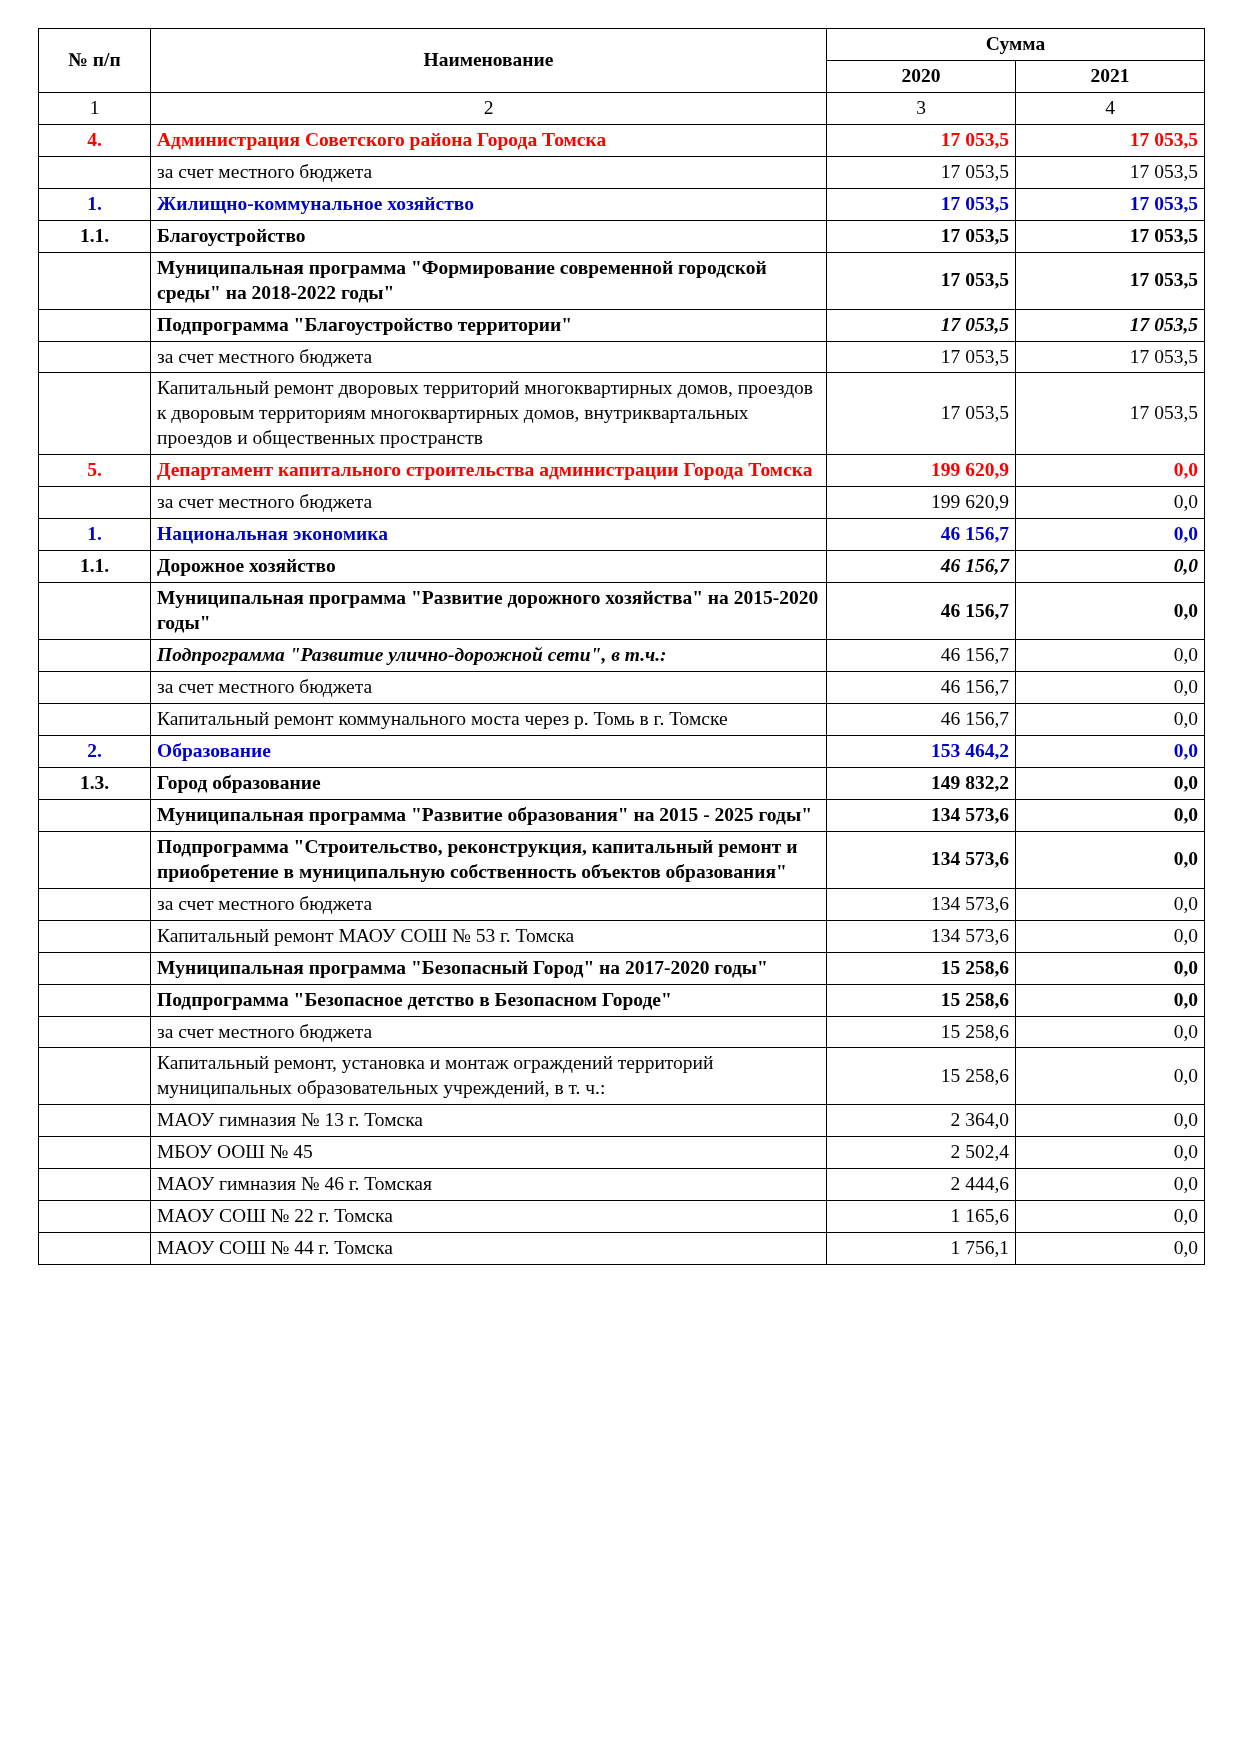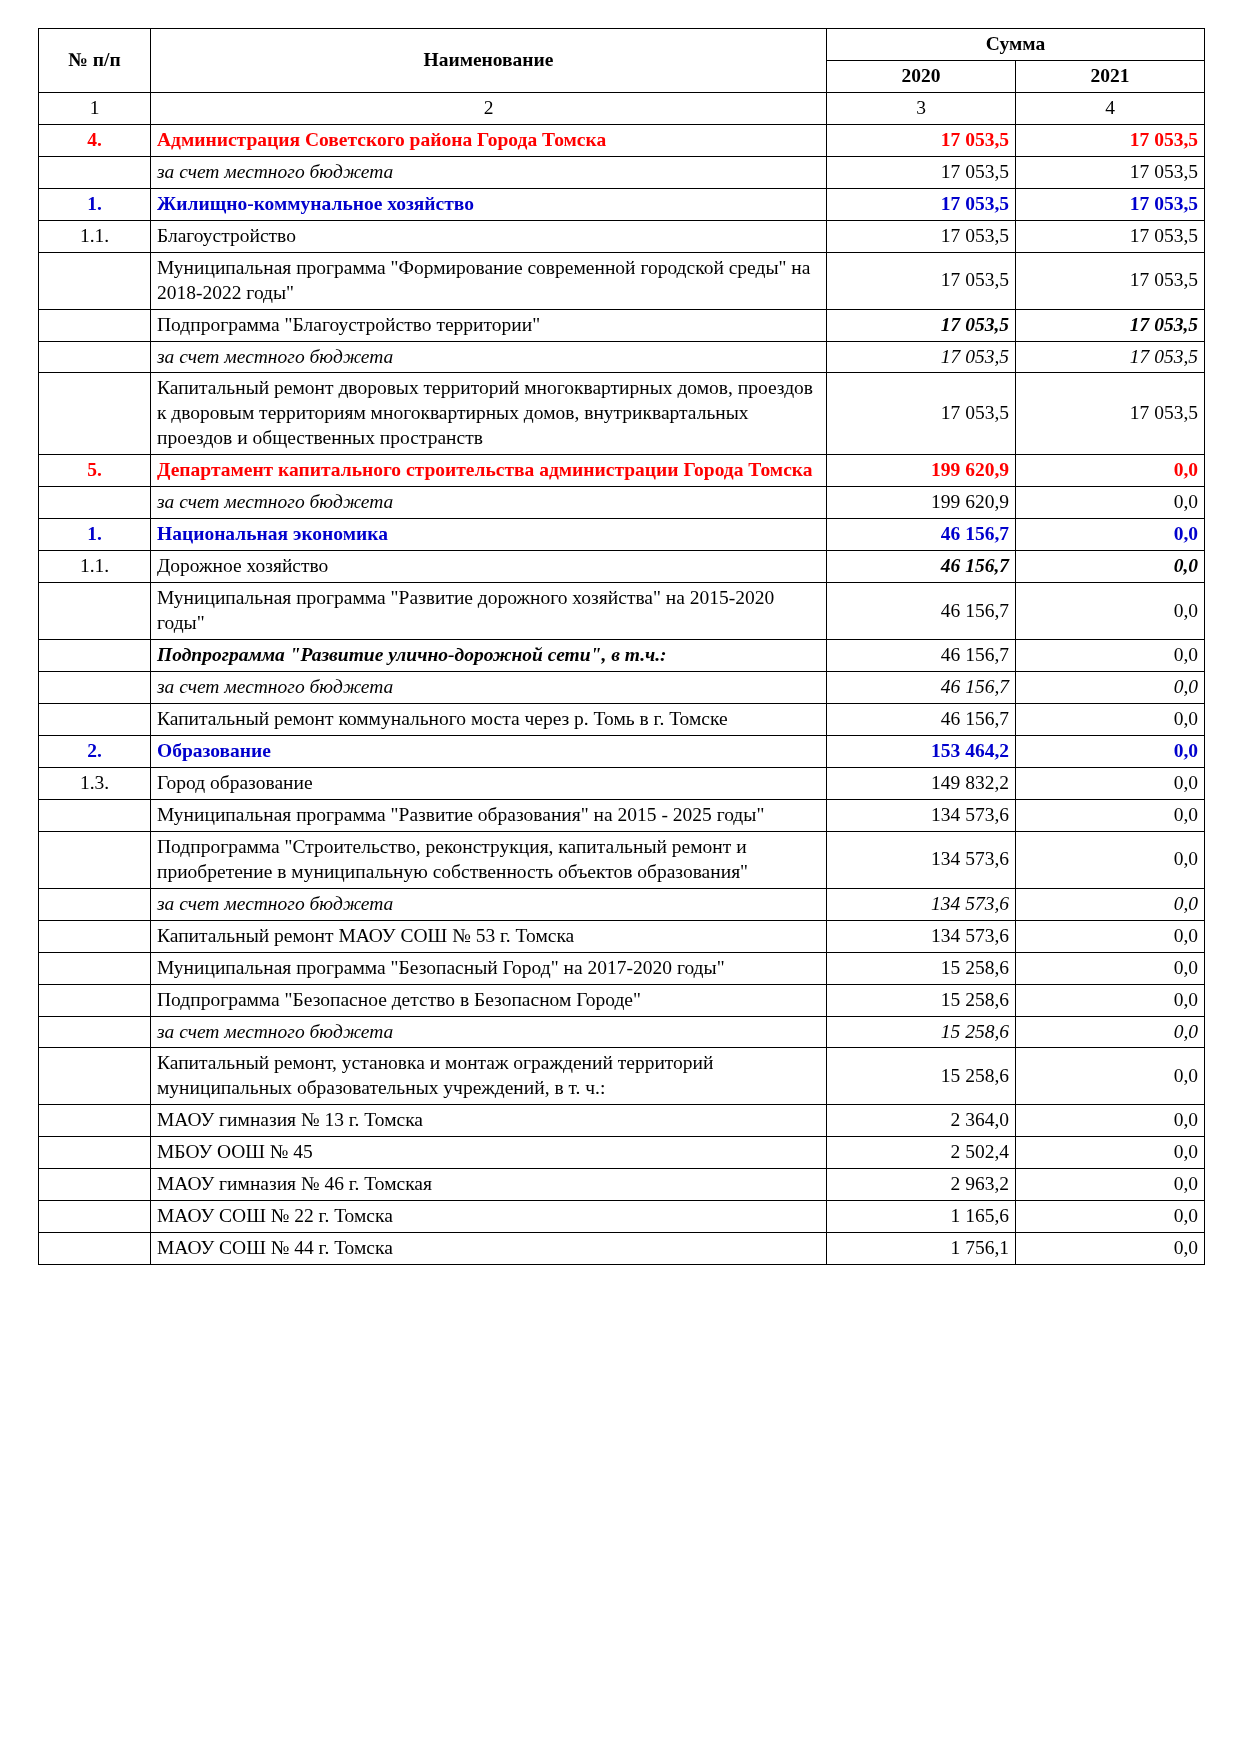--- a/index.html
+++ b/index.html
@@ -43,22 +43,22 @@
     padding: 10px 4px;
   }
   .colnum {
     text-align: center;
     font-size: 19px;
     padding: 1px 4px;
   }
   .c-num-cell { text-align: center; }
   .c-val { text-align: right; white-space: nowrap; }
 
-  .b { font-weight: normal; }
-  .i { font-style: italic; }
+  .b { font-weight: bold; }
+  .i { }
   .bi { font-weight: bold; font-style: italic; }
 
   .red  { color: #ff0000; font-weight: bold; }
   .blue { color: #0000cd; font-weight: bold; }
 
   .tall td { padding-top: 9px; padding-bottom: 9px; }
   .tall2 td { padding-top: 13px; padding-bottom: 13px; }
 </style>
 </head>
 <body>
@@ -280,21 +280,21 @@
       <tr>
         <td class="c-num-cell"></td>
         <td>МБОУ ООШ № 45</td>
         <td class="c-val">2 502,4</td>
         <td class="c-val">0,0</td>
       </tr>
 
       <tr>
         <td class="c-num-cell"></td>
         <td>МАОУ гимназия № 46 г. Томская</td>
-        <td class="c-val">2 963,2</td>
+        <td class="c-val">2 444,6</td>
         <td class="c-val">0,0</td>
       </tr>
 
       <tr>
         <td class="c-num-cell"></td>
         <td>МАОУ СОШ № 22 г. Томска</td>
         <td class="c-val">1 165,6</td>
         <td class="c-val">0,0</td>
       </tr>
 

